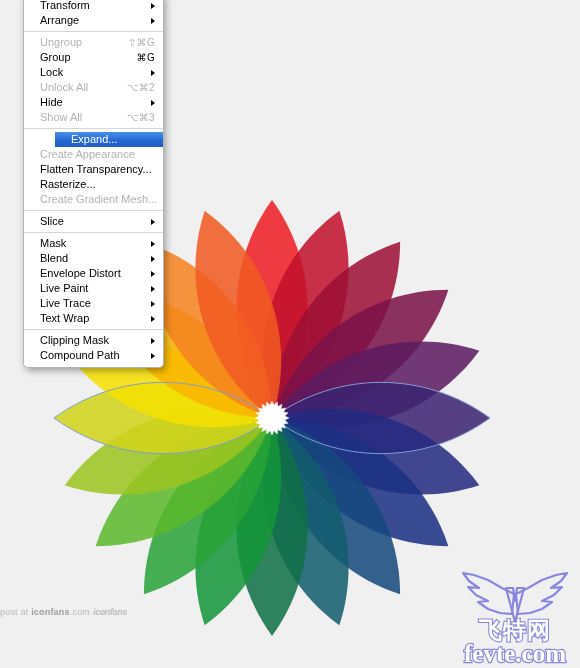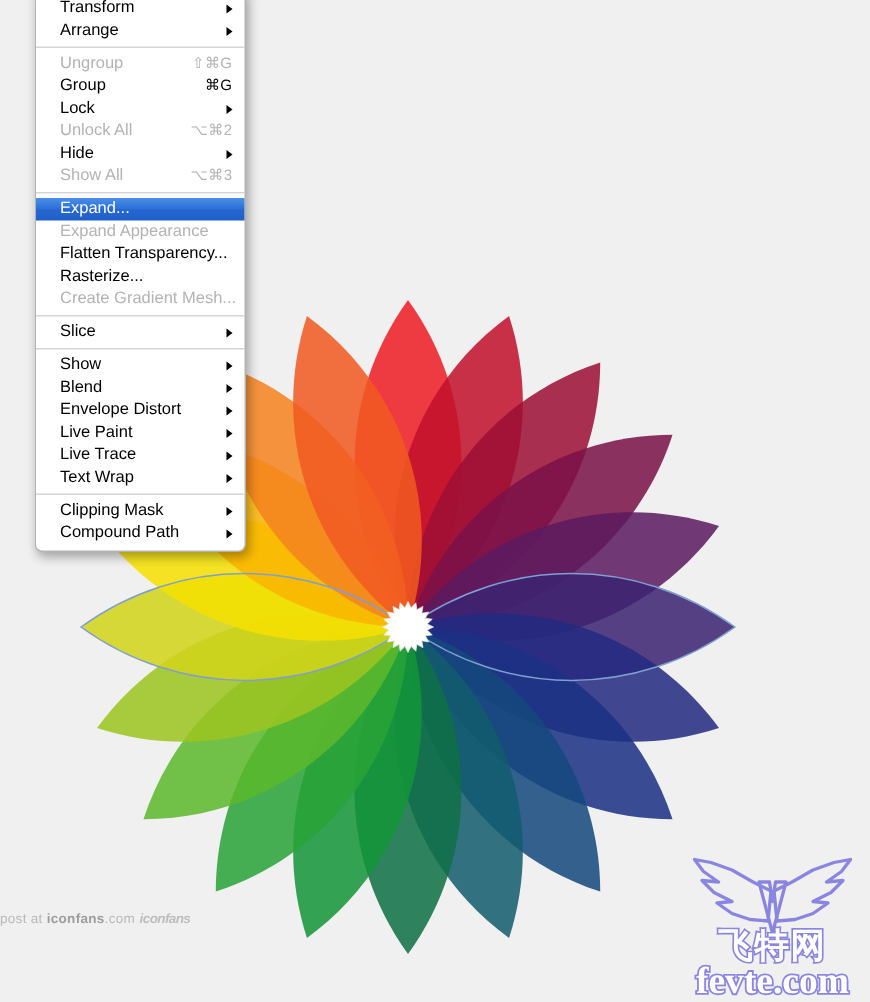--- a/index.html
+++ b/index.html
@@ -101,20 +101,21 @@
     width: 0; height: 0;
     border-left: 4px solid #000;
     border-top: 3.2px solid transparent;
     border-bottom: 3.2px solid transparent;
   }
   .mi.dis { color: #b3b3b3; }
   .mi.dis .sc { color: #b3b3b3; }
   .mi.sel {
     background: linear-gradient(to bottom, #4a8fe8 0%, #2c6fd8 48%, #2567cf 52%, #1f5fc9 100%);
     color: #ffffff;
+    margin-left: 31px;
   }
   .sep {
     height: 1px;
     margin: 3px 0 3px 0;
     background: #d5d5d5;
   }
 </style>
 </head>
 <body>
 
@@ -202,39 +203,39 @@
     </div>
     <div class="mi dis">
       <span class="lbl">Show All</span>
       <span class="sc">⌥⌘3</span>
     </div>
     <div class="sep"></div>
     <div class="mi sel">
       <span class="lbl">Expand...</span>
     </div>
     <div class="mi dis">
-      <span class="lbl">Expand Appearance</span>
+      <span class="lbl">Create Appearance</span>
     </div>
     <div class="mi">
       <span class="lbl">Flatten Transparency...</span>
     </div>
     <div class="mi">
       <span class="lbl">Rasterize...</span>
     </div>
     <div class="mi dis">
       <span class="lbl">Create Gradient Mesh...</span>
     </div>
     <div class="sep"></div>
     <div class="mi">
       <span class="lbl">Slice</span>
       <span class="arw"></span>
     </div>
     <div class="sep"></div>
     <div class="mi">
-      <span class="lbl">Show</span>
+      <span class="lbl">Mask</span>
       <span class="arw"></span>
     </div>
     <div class="mi">
       <span class="lbl">Blend</span>
       <span class="arw"></span>
     </div>
     <div class="mi">
       <span class="lbl">Envelope Distort</span>
       <span class="arw"></span>
     </div>

